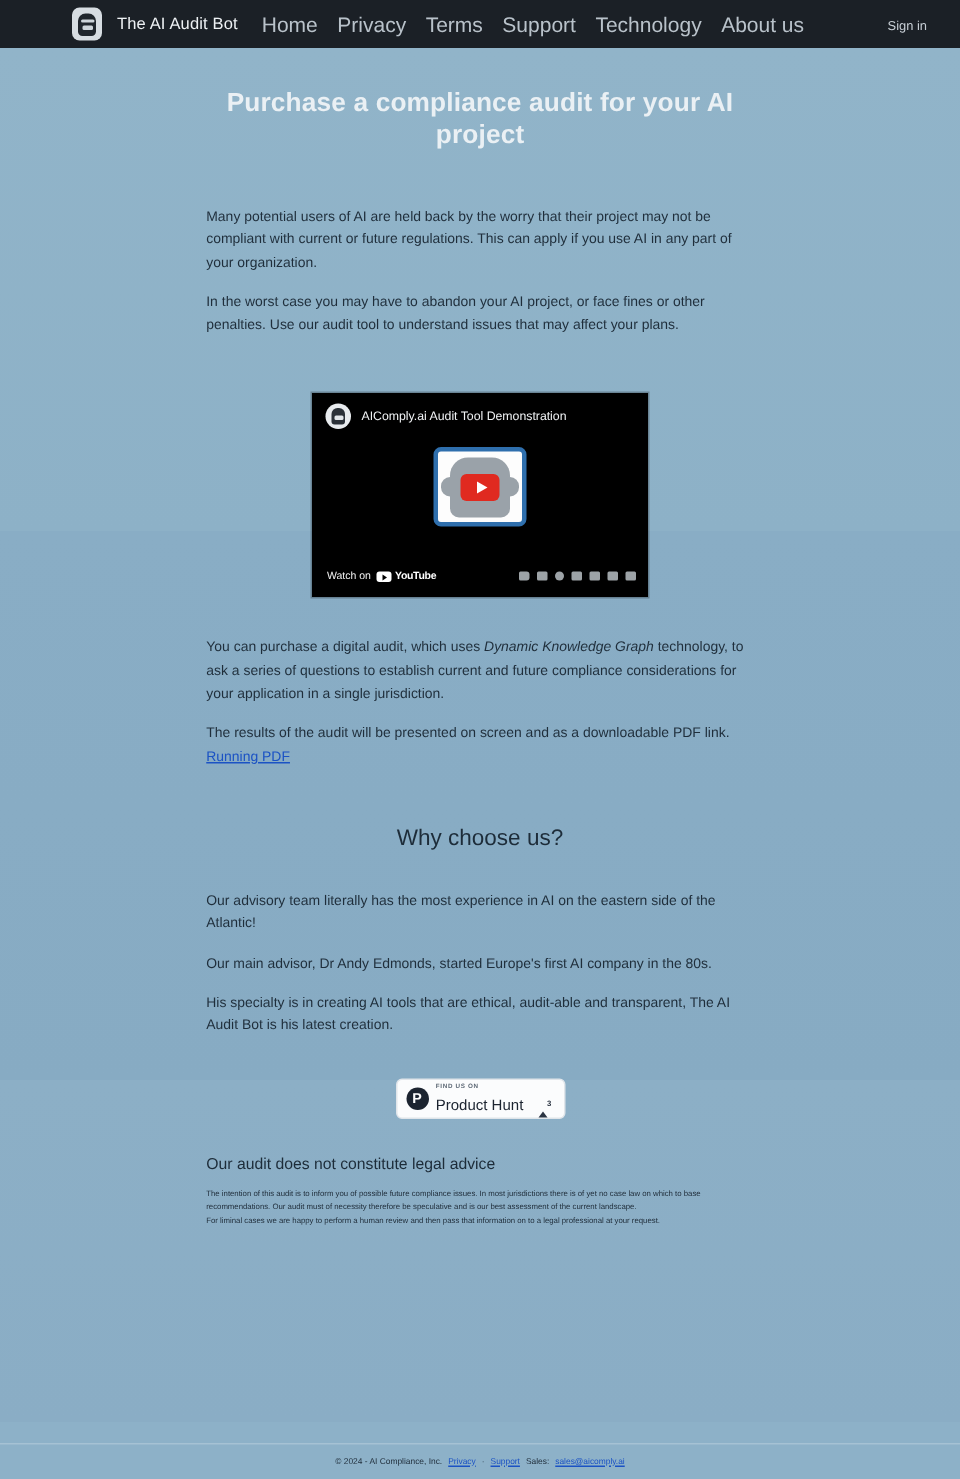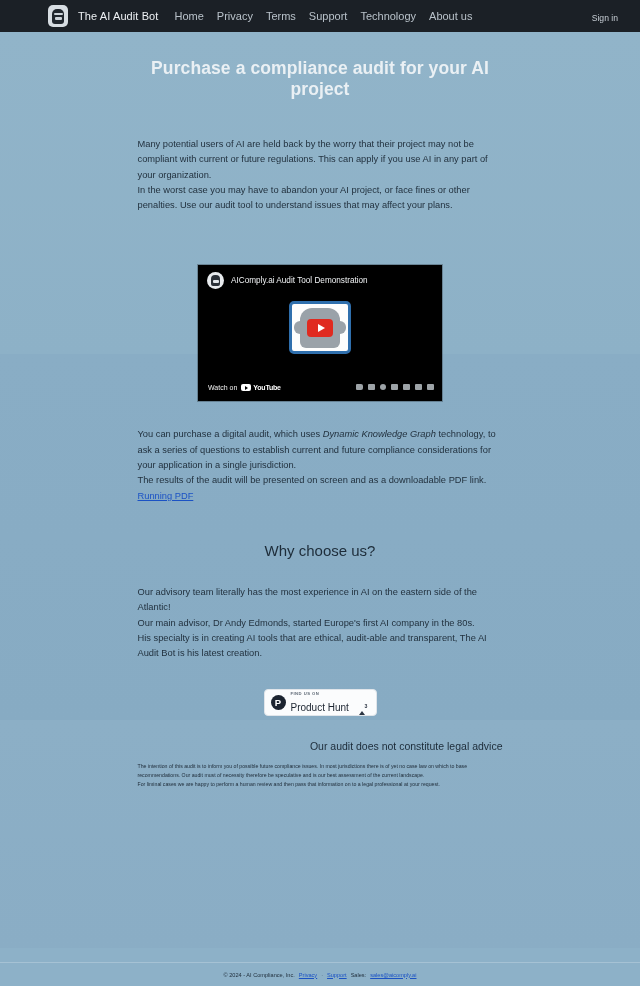--- a/index.html
+++ b/index.html
@@ -83,21 +83,21 @@
     white-space: nowrap;
   }
   .nav-links {
     display: flex;
     align-items: center;
     gap: 13px;
     margin-left: 16px;
   }
   .nav-link {
     color: #b9c2ca;
-    font-size: 11px;
+    font-size: 14px;
     text-decoration: none;
     white-space: nowrap;
     cursor: pointer;
   }
   .nav-right { margin-left: auto; }
   .signin-link {
     color: #c6cdd4;
     font-size: 8.6px;
     text-decoration: none;
     cursor: pointer;
@@ -120,29 +120,29 @@
     padding-top: 26px;
   }
 
   .para {
     font-size: 9.3px;
     line-height: 15.3px;
     color: #1f2e3b;
     margin-top: 0;
   }
   .para-hero { margin-top: 37px; }
-  .para + .para { }
+  .para + .para { margin-top: 11px; }
   .para-tight { margin-top: 0; }
   .para em { font-style: italic; }
 
   
   .video-wrap {
-    width: 244px;
+    width: 224px;
     height: 136px;
-    margin: 52px auto 0;
+    margin: 38px auto 0;
     background: #000;
     position: relative;
     overflow: hidden;
     box-shadow: 0 0 0 1px rgba(0,0,0,.25);
     cursor: pointer;
   }
   .video-topbar {
     position: absolute;
     top: 0; left: 0; right: 0;
     height: 31px;
@@ -346,21 +346,21 @@
     border-left: 3.2px solid transparent;
     border-right: 3.2px solid transparent;
     border-bottom: 4px solid #2b3442;
     margin: 0 auto 1.5px;
   }
   .ph-count { font-size: 5.2px; color: #2b3442; font-weight: bold; }
 
   
   .disclaimer { padding-top: 24px; }
   .disc-title {
-    text-align: right;
+    text-align: left;
     font-size: 10.5px;
     font-weight: 400;
     color: #1d2c39;
   }
   .disc-body {
     margin-top: 10px;
     font-size: 5.2px;
     line-height: 8.6px;
     color: #212f3c;
   }

